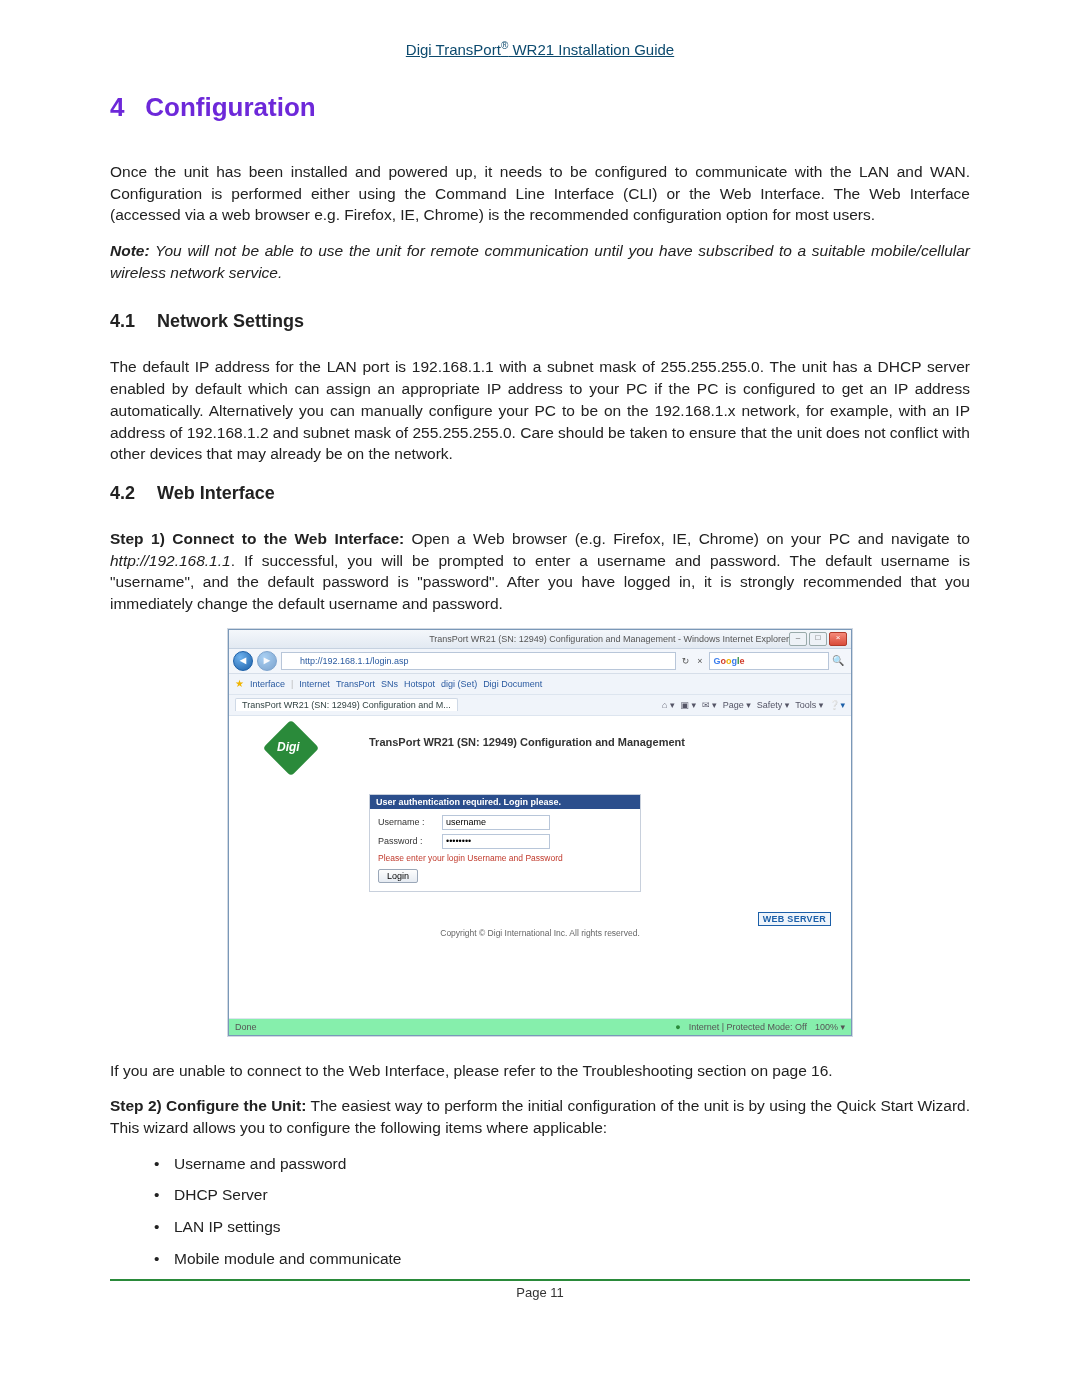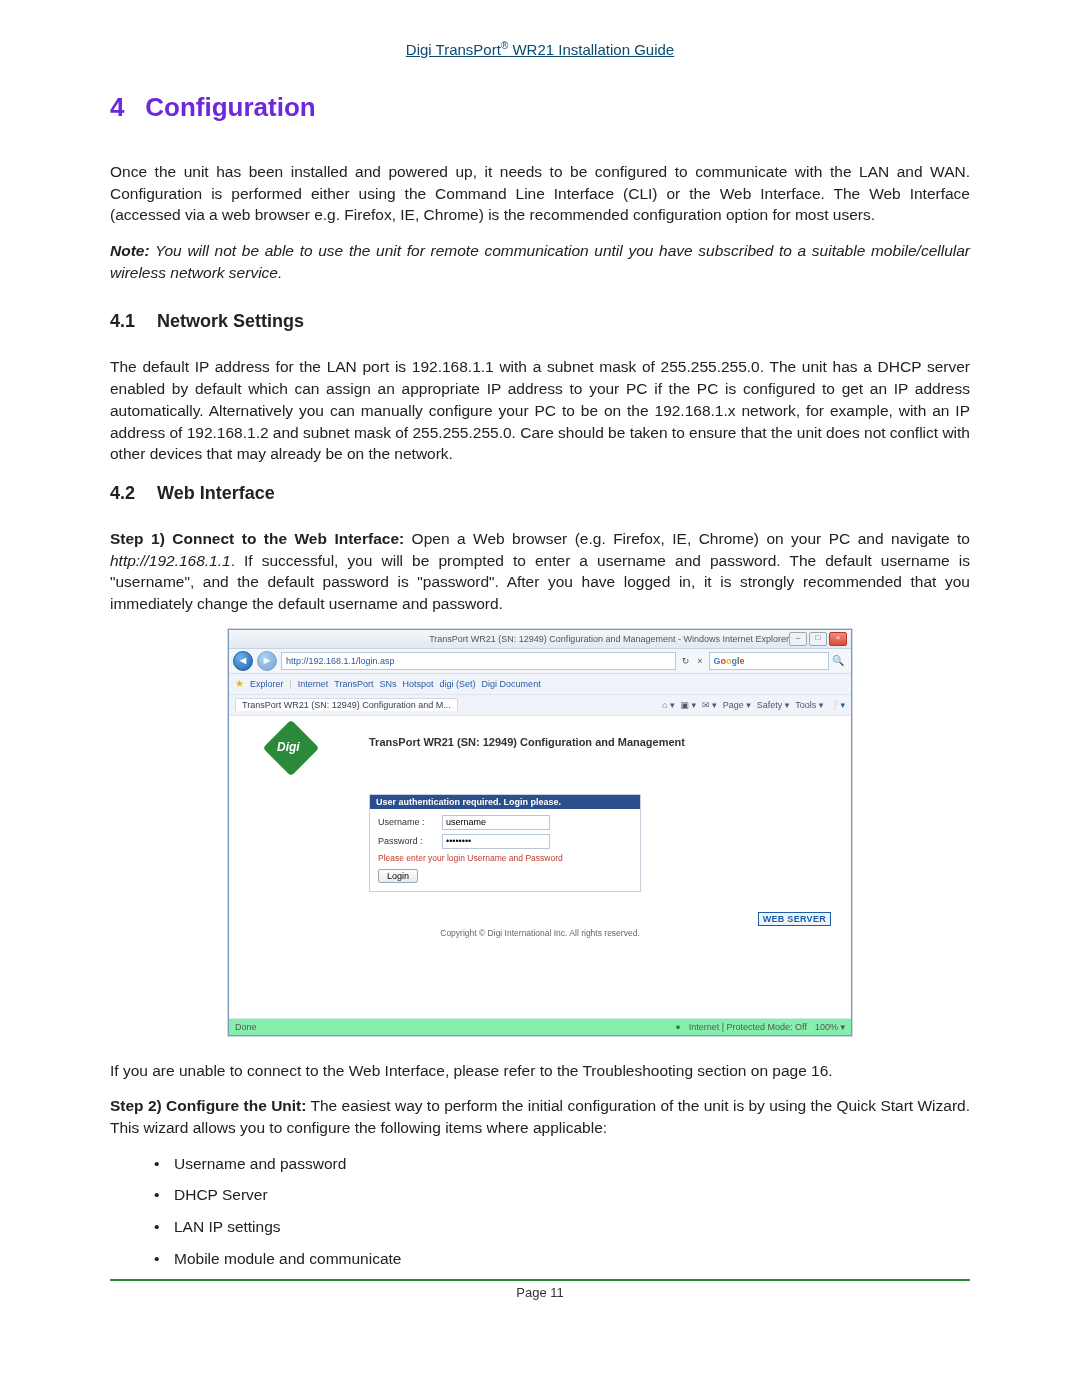--- a/index.html
+++ b/index.html
@@ -118,21 +118,21 @@
     height:18px;
   }
   .nav-circle {
     width:18px;height:18px;border-radius:50%;
     background:radial-gradient(circle at 35% 30%, #6fb2ee, #1b5fa8);
     border:1px solid #1b5fa8;
     color:#fff;font-size:11px;line-height:17px;text-align:center;
   }
   .addr-box {
     flex:1; height:16px; border:1px solid #b8c6d9; background:#fff;
-    display:flex;align-items:center;padding:0 4px;font-size:9px;color:#2a5aa0;
+    display:flex;align-items:center;padding:0 18px;font-size:9px;color:#2a5aa0;
   }
   .search-box {
     width:110px;height:16px;border:1px solid #b8c6d9;background:#fff;
     display:flex;align-items:center;padding:0 4px;font-size:9px;color:#666;gap:3px;
   }
   .goog { display:inline-flex; font-weight:bold; font-size:9px; }
   .goog .b{color:#3b7ded}.goog .r{color:#d23c2a}.goog .y{color:#f0b400}.goog .g{color:#2a8a3a}
   .mag { color:#2a5aa0; font-size:10px; margin-right:2px;}
   .ie-favbar, .ie-tabbar {
     display:flex;align-items:center;gap:6px;
@@ -273,21 +273,21 @@
               <span class="g">l</span>
               <span class="r">e</span>
             </span>
 
         </span>
         <span class="mag">🔍</span>
       </div>
 
       <div class="ie-favbar">
         <span class="star">★</span>
-        <span class="favlink">Explorer</span>
+        <span class="favlink">Interface</span>
         <span style="color:#bbb">|</span>
         <span class="favlink">Internet</span>
         <span class="favlink">TransPort</span>
         <span class="favlink">SNs</span>
         <span class="favlink">Hotspot</span>
         <span class="favlink">digi (Set)</span>
         <span class="favlink">Digi Document</span>
       </div>
 
       <div class="ie-tabbar">

